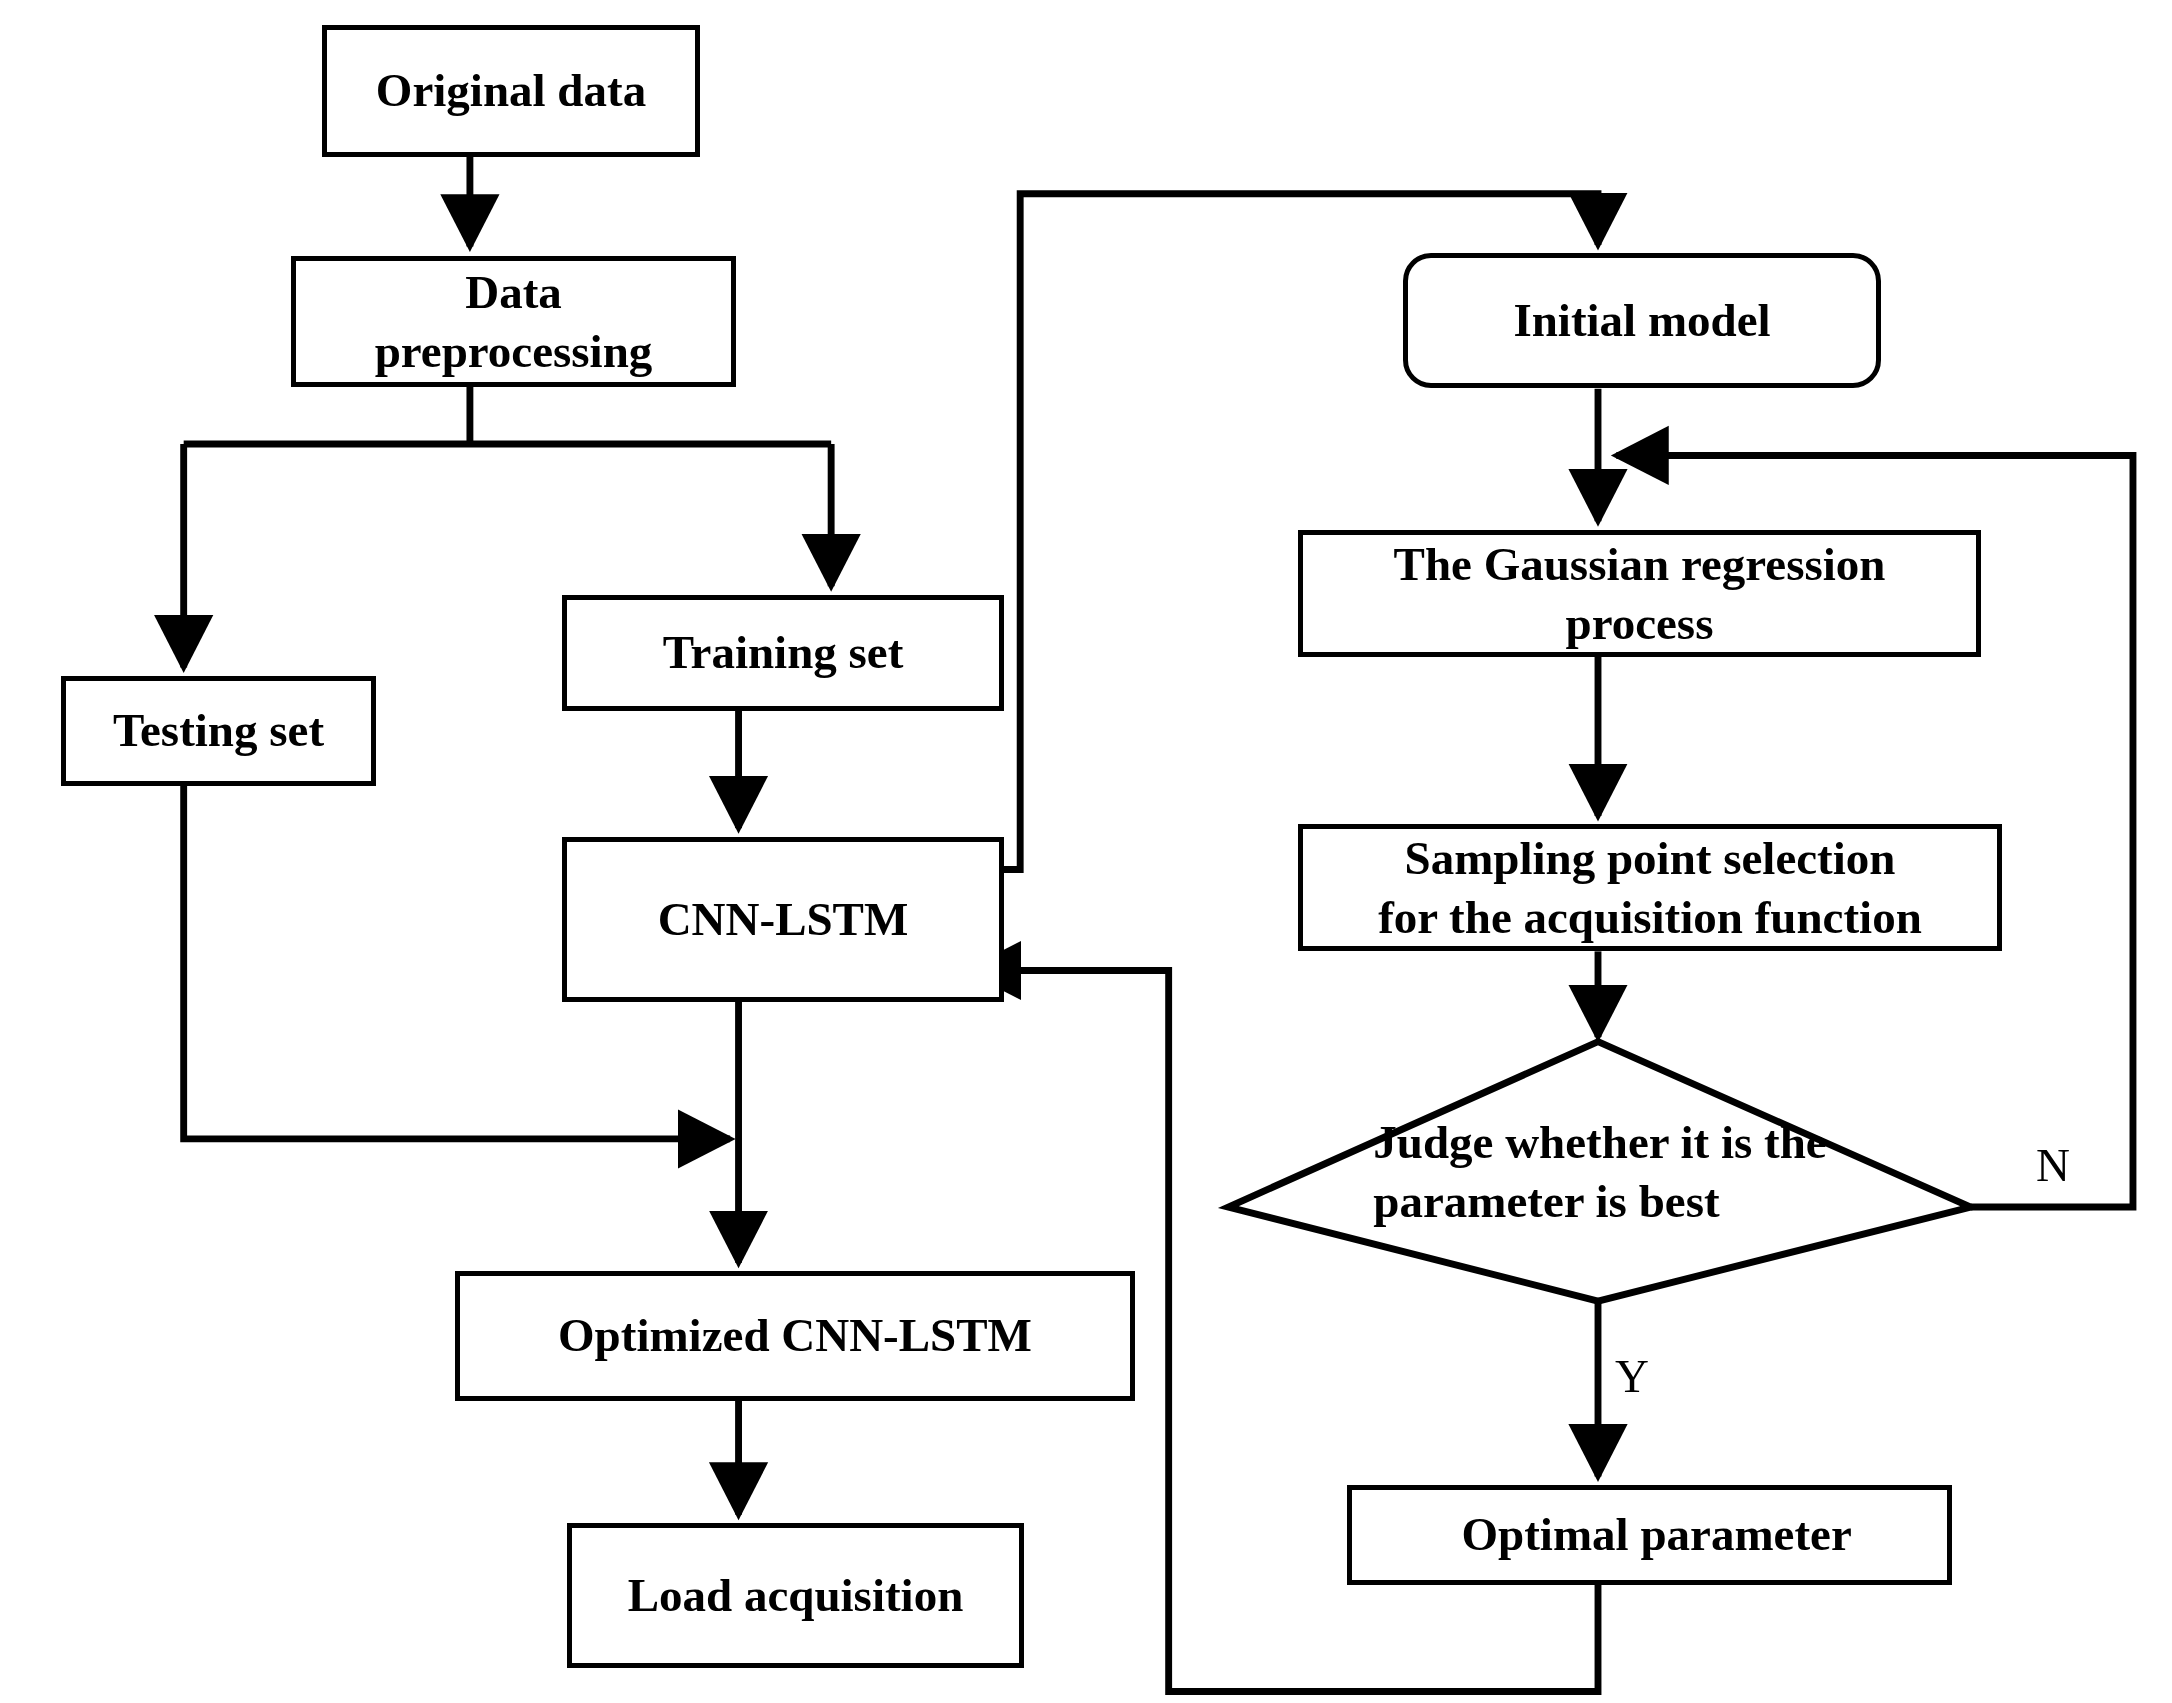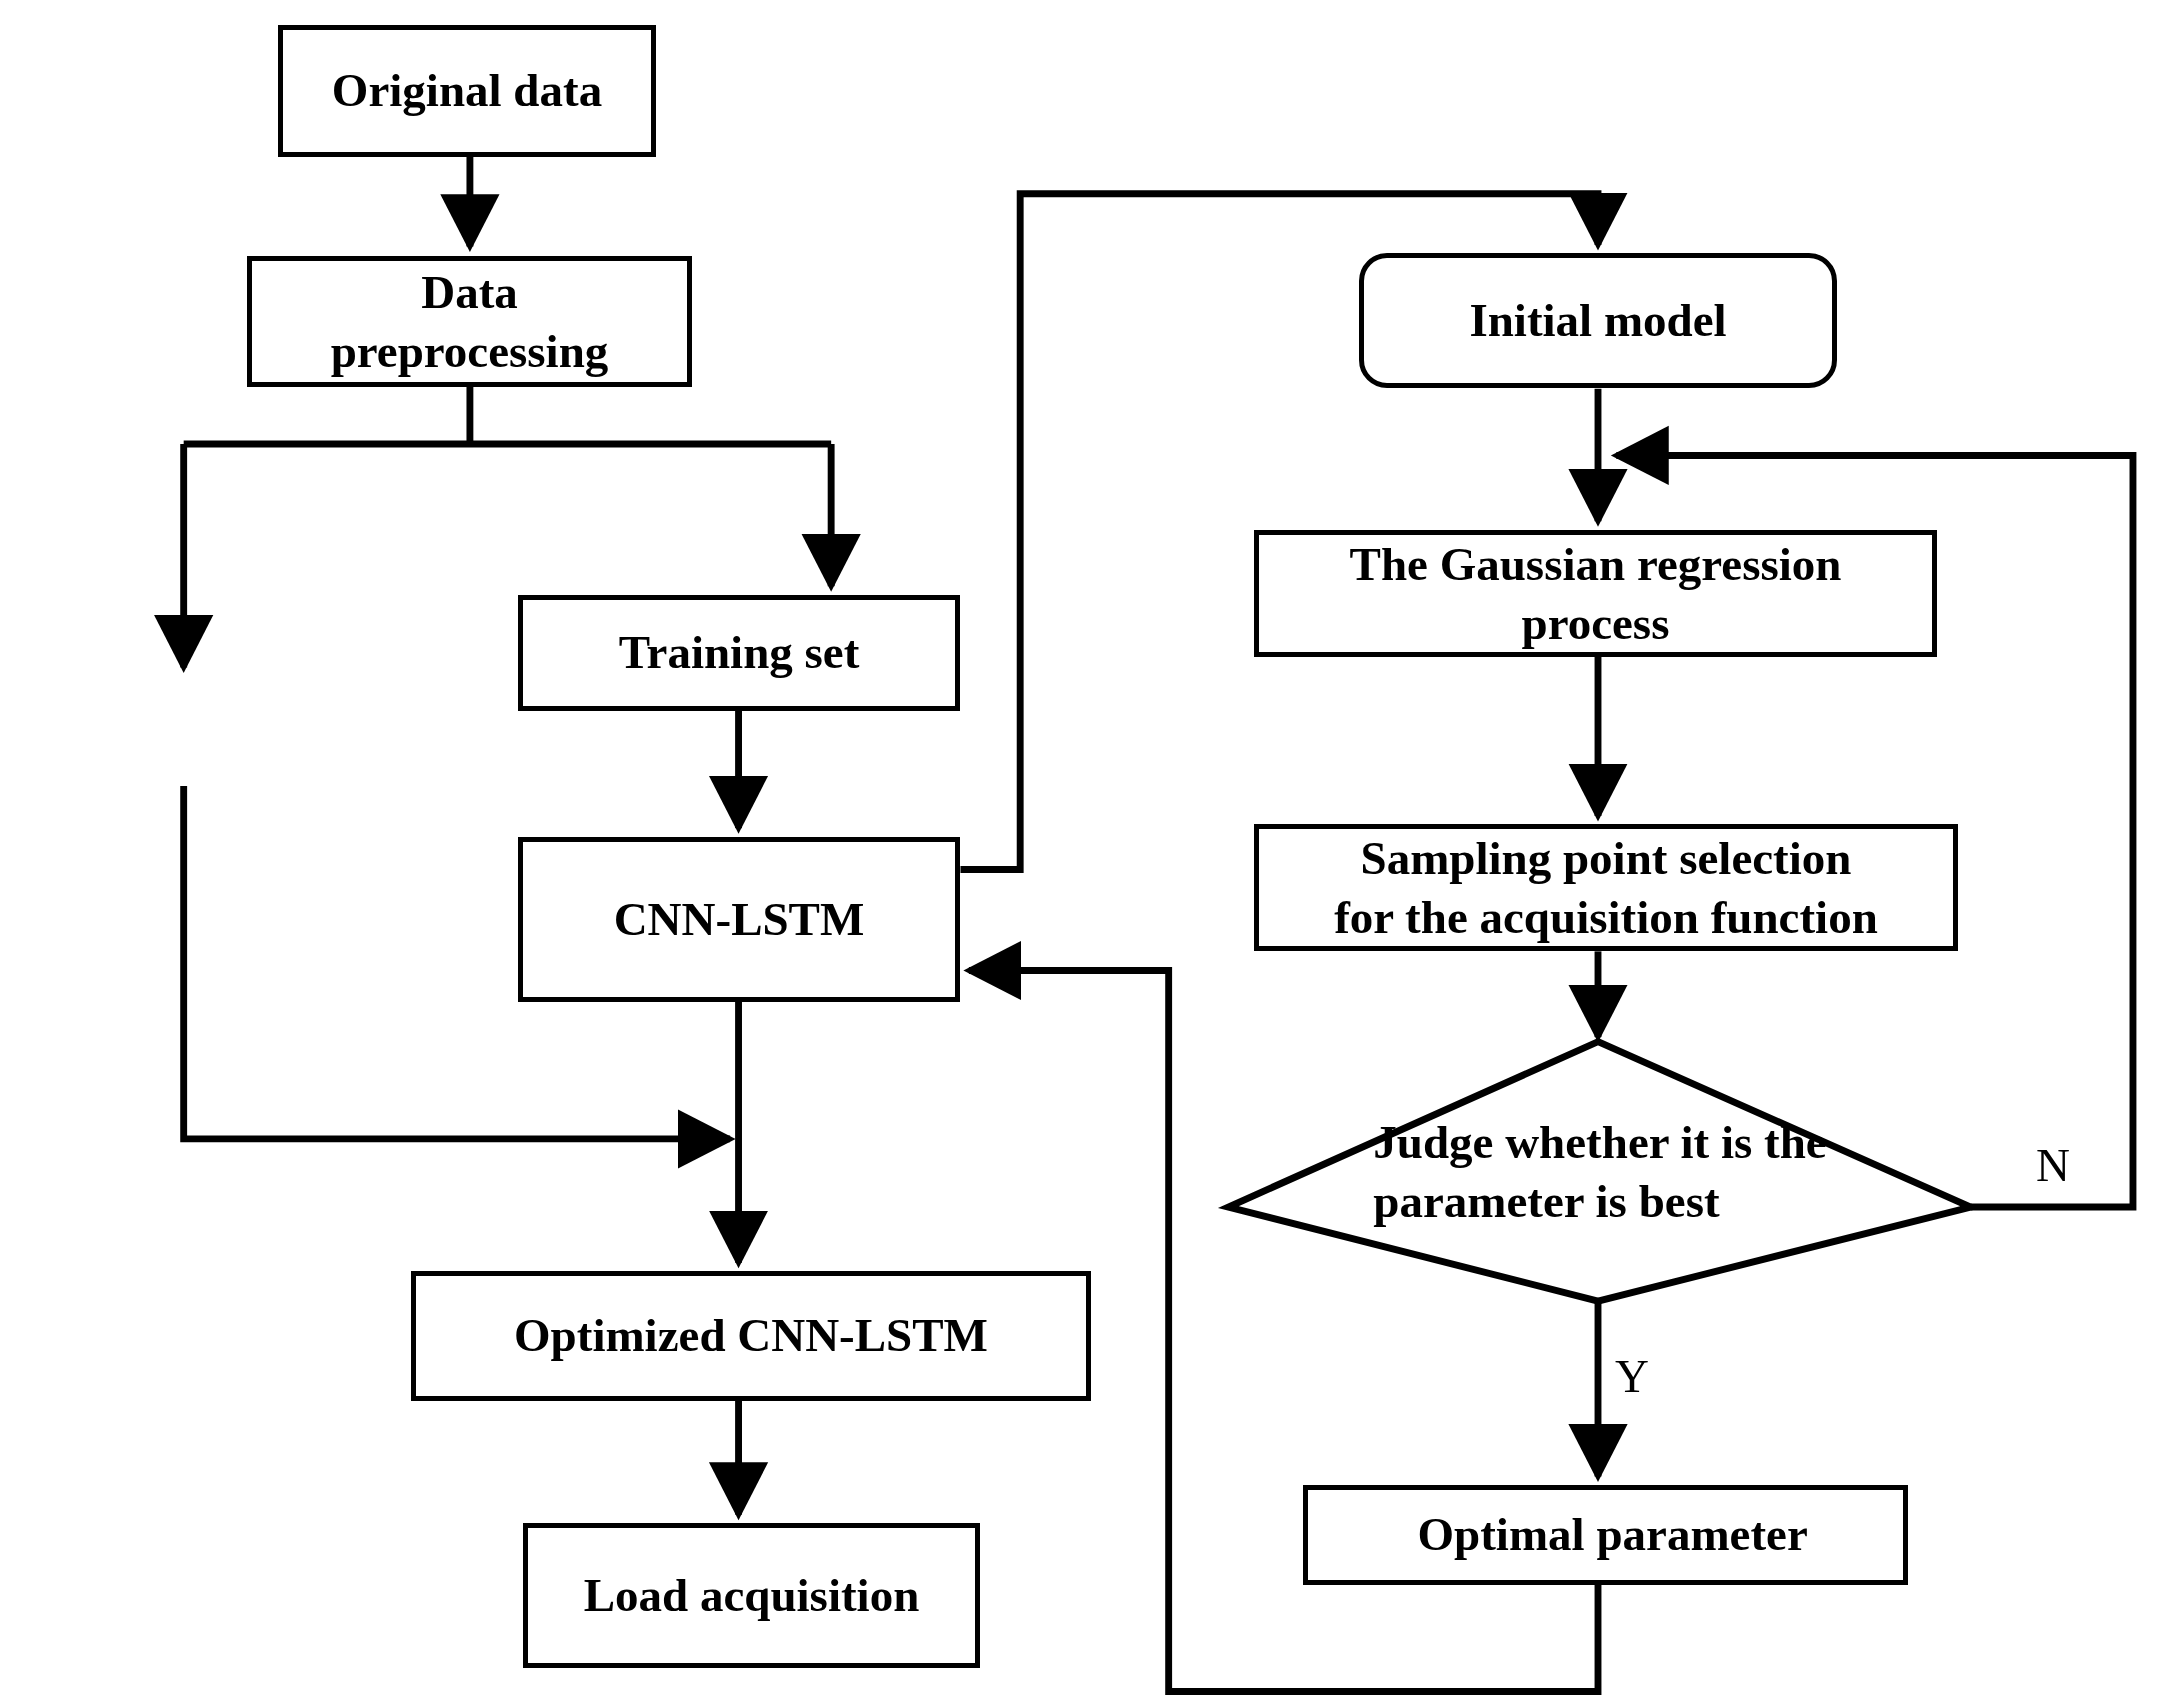--- a/index.html
+++ b/index.html
@@ -31,20 +31,21 @@
     display: flex;
     align-items: center;
     justify-content: center;
     text-align: center;
     color: #000000;
     font-weight: bold;
     font-size: 47px;
     line-height: 1.18;
     letter-spacing: 0px;
     padding: 3.1px 7.7px;
+    margin-left: 44px;
   }
   .node.two-line { line-height: 1.25; }
   .diamond-wrap {
     position: absolute;
   }
   .diamond-label {
     position: absolute;
     left: 0; top: 0;
     width: 100%;
     height: 100%;
@@ -116,20 +117,23 @@
   </svg>
 
   <div class="node" style="left:278px; top:25px; width:378px; height:132px;">
     <span>Original data</span>
   </div>
 
   <div class="node two-line" style="left:247px; top:256px; width:445px; height:131px;">
     <span>Data<br>preprocessing</span>
   </div>
 
+  <div class="node" style="left:17px; top:676px; width:315px; height:110px;">
+    <span>Testing set</span>
+  </div>
 
   <div class="node" style="left:518px; top:837px; width:442px; height:165px;">
     <span>CNN-LSTM</span>
   </div>
 
   <div class="node" style="left:518px; top:595px; width:442px; height:116px;">
     <span>Training set</span>
   </div>
 
   <div class="node" style="left:411px; top:1271px; width:680px; height:130px;">

